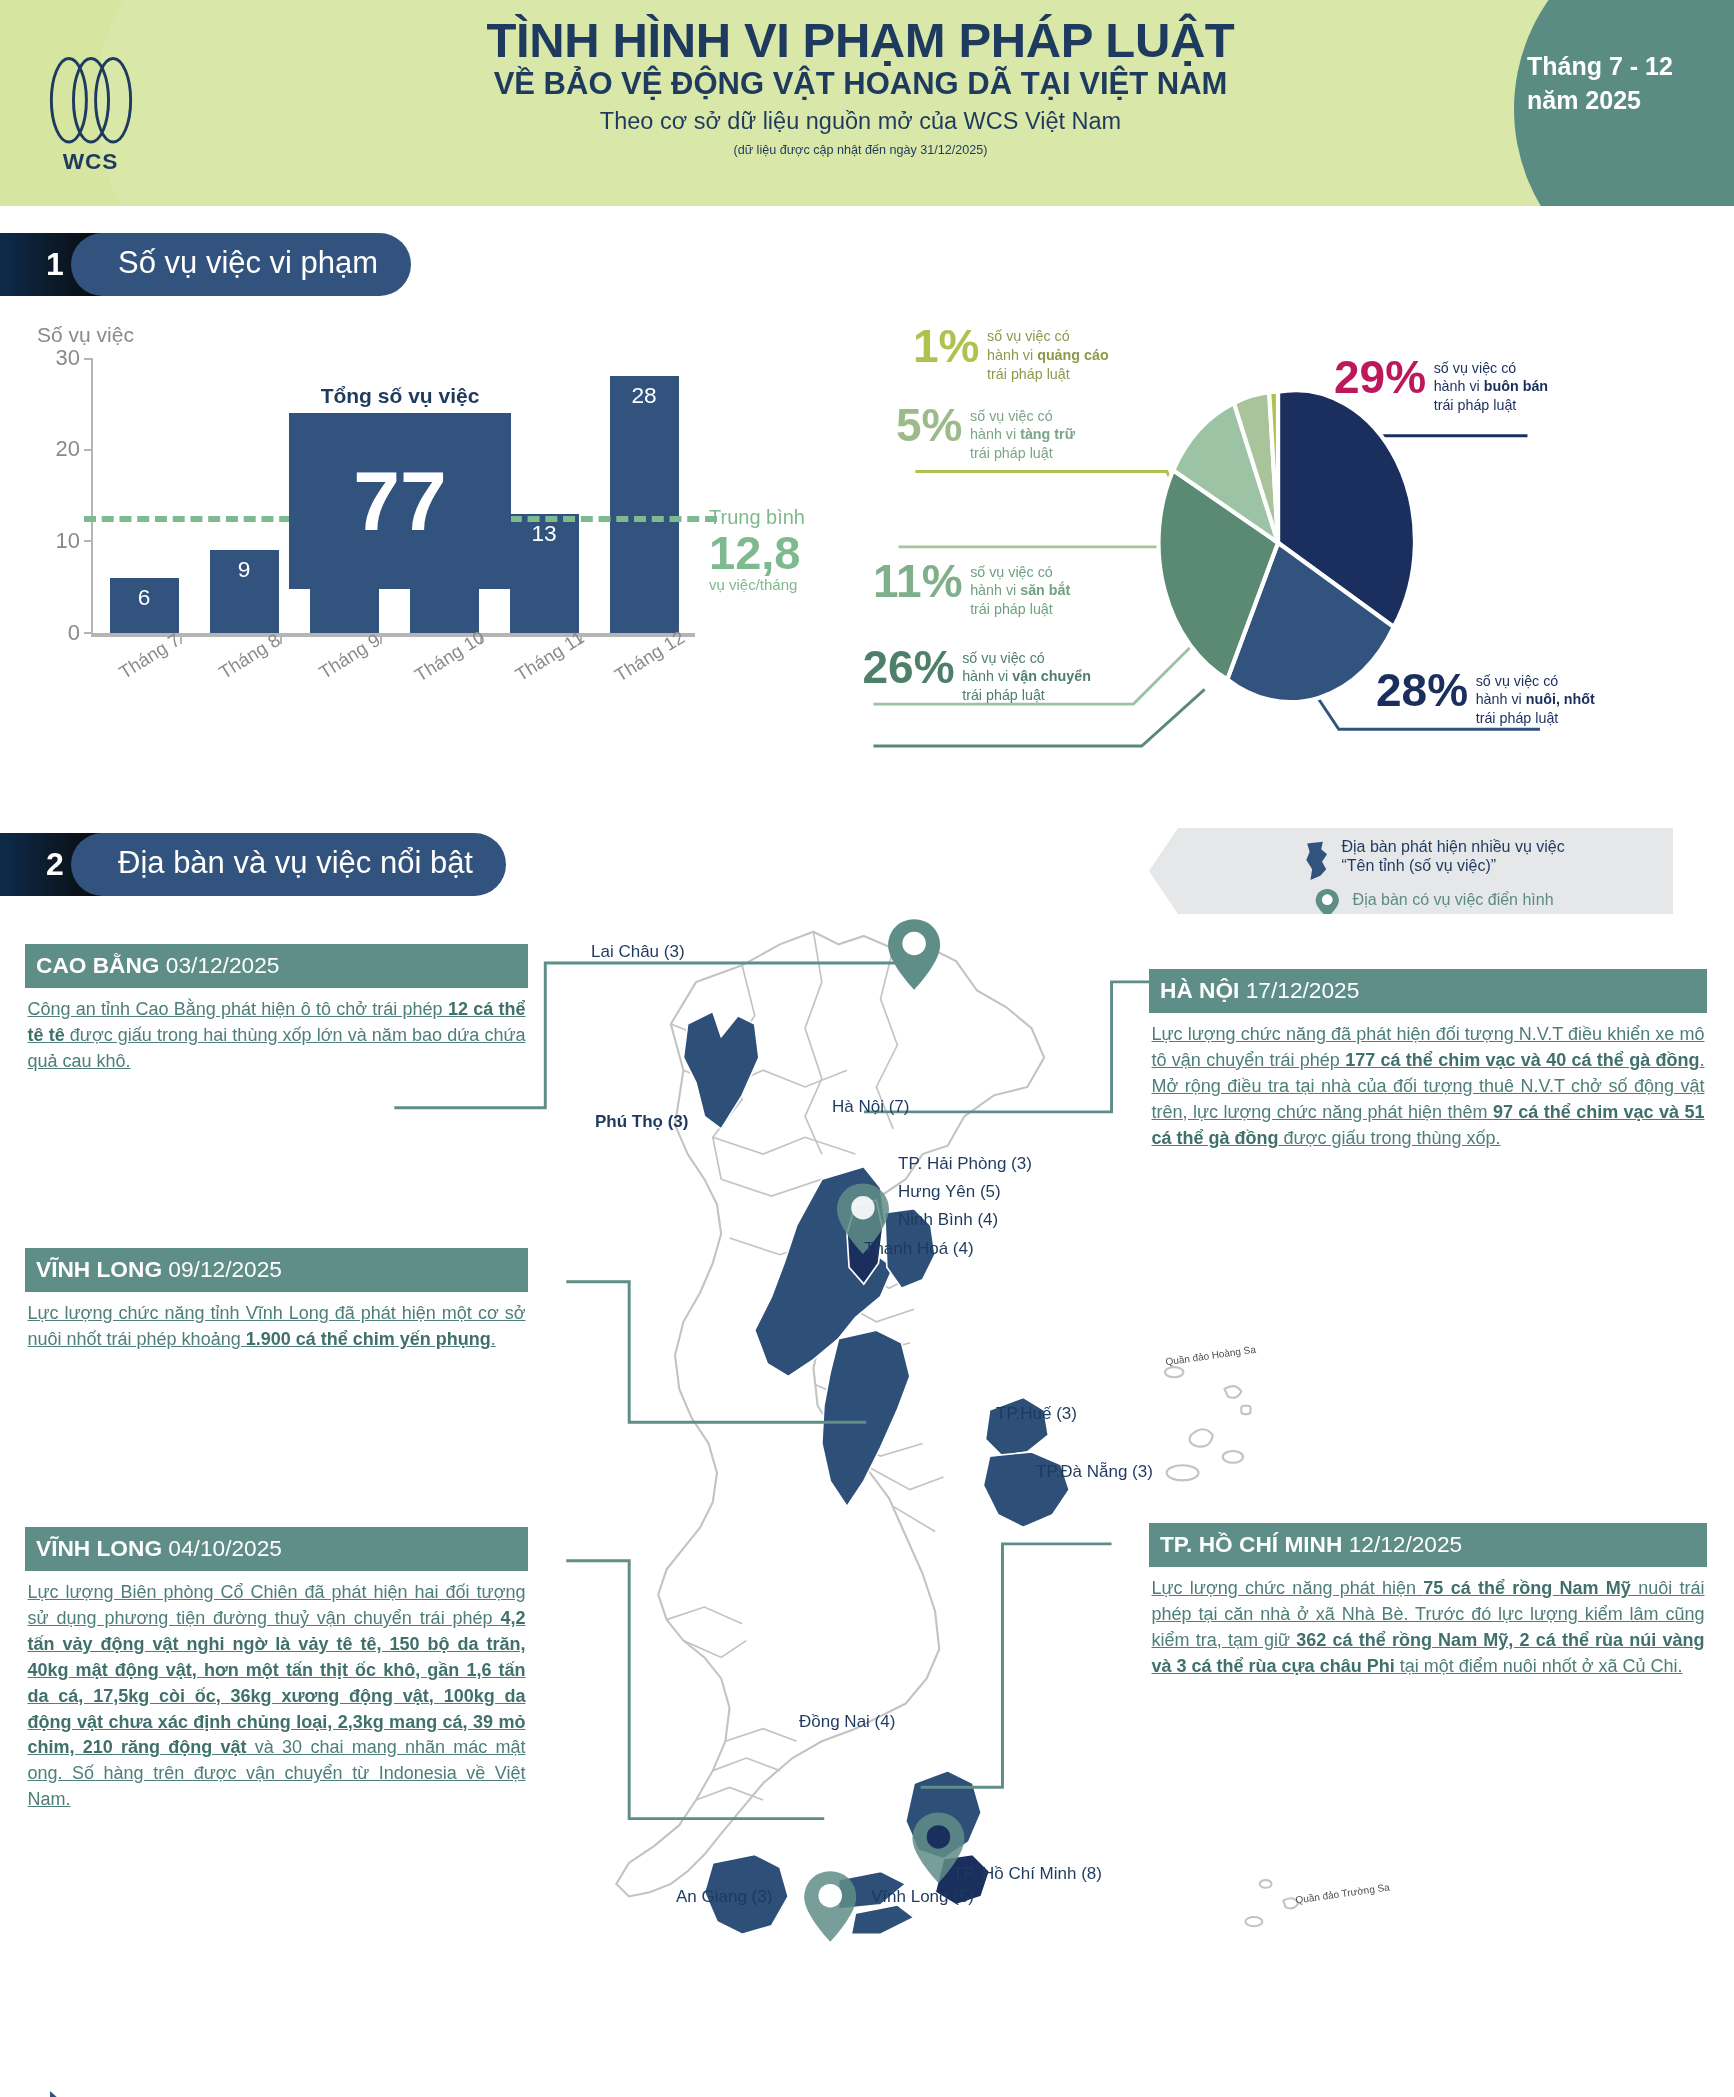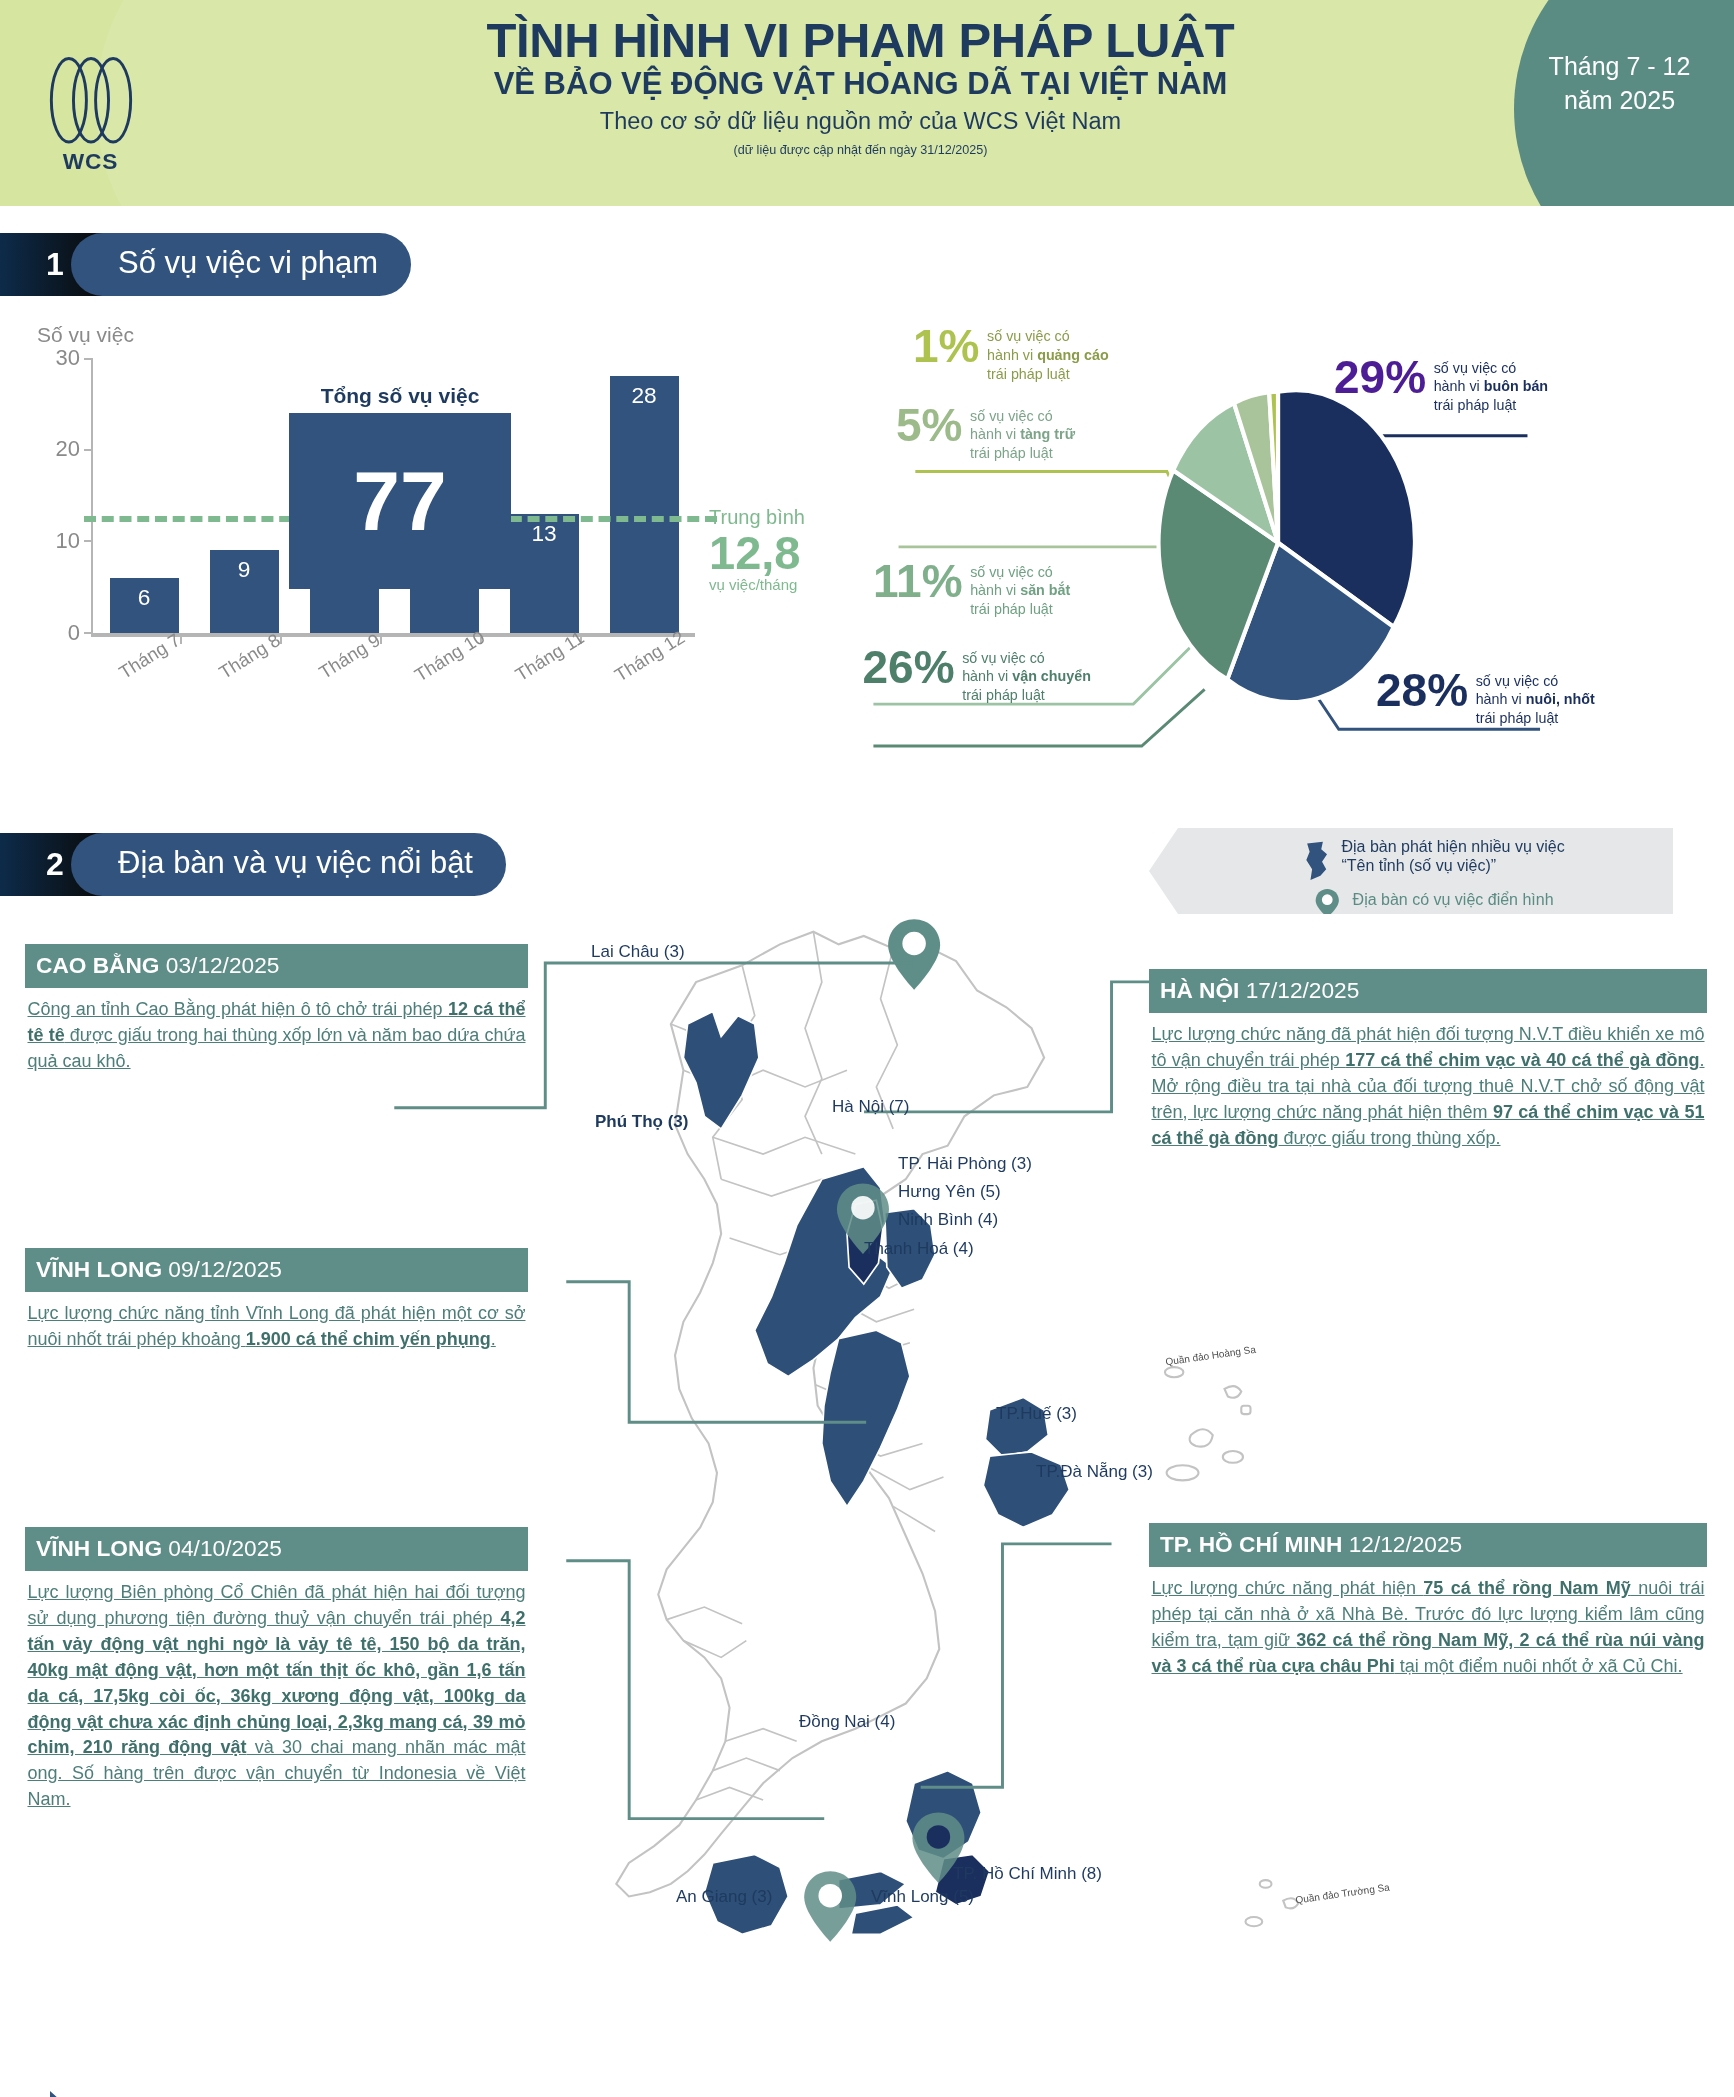--- a/index.html
+++ b/index.html
@@ -45,21 +45,21 @@
     font-size: 49px; font-weight: bold; letter-spacing: -0.4px; line-height: 1.0;
     font-stretch: condensed;
   }
   .hdr-t2 {
     font-size: 31px; font-weight: bold; line-height: 1.05; margin-top: 2.5px;
   }
   .hdr-t3 { font-size: 23.5px; margin-top: 9.2px; line-height: 1.1; }
   .hdr-t4 { font-size: 12.6px; margin-top: 7.6px; }
   .hdr-date {
     position: absolute; left: 1527px; top: 50px; width: 185px;
-    text-align: center; color: #ffffff; font-size: 25px; font-weight: normal;
+    text-align: left; color: #ffffff; font-size: 25px; font-weight: bold;
     line-height: 1.35;
   }
 
   
   .sect {
     position: absolute; height: 63px; display: flex; align-items: stretch;
   }
   .sect-num {
     width: 126px; background: linear-gradient(90deg,#0d2b4a 0%,#0a0f14 70%,#000 100%);
     color: #ffffff; font-size: 32px; font-weight: bold;
@@ -349,21 +349,21 @@
   <div class="pct-item" style="left:-10.5px;top:336px;">
     <div class="pct-num" style="color:#4e7f6a;">26%</div>
     <div class="pct-txt" style="color:#4e7f6a;">
       <span>số vụ việc có</span><br>
       <span>hành vi </span><b>vận chuyển</b><br>
       <span>trái pháp luật</span>
     </div>
   </div>
 
   <div class="pct-item" style="left:461px;top:46px;">
-    <div class="pct-num" style="color:#4c1d95;">29%</div>
+    <div class="pct-num" style="color:#be185d;">29%</div>
     <div class="pct-txt" style="color:#1b2f5e;">
       <span>số vụ việc có</span><br>
       <span>hành vi </span><b>buôn bán</b><br>
       <span>trái pháp luật</span>
     </div>
   </div>
 
   <div class="pct-item" style="left:503px;top:359px;">
     <div class="pct-num" style="color:#1b2f5e;">28%</div>
     <div class="pct-txt" style="color:#1b2f5e;">

